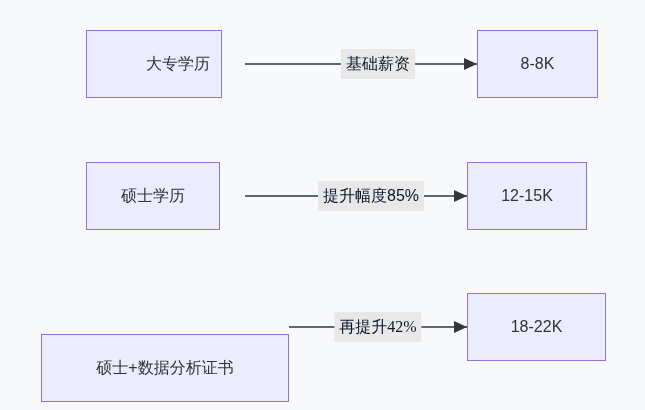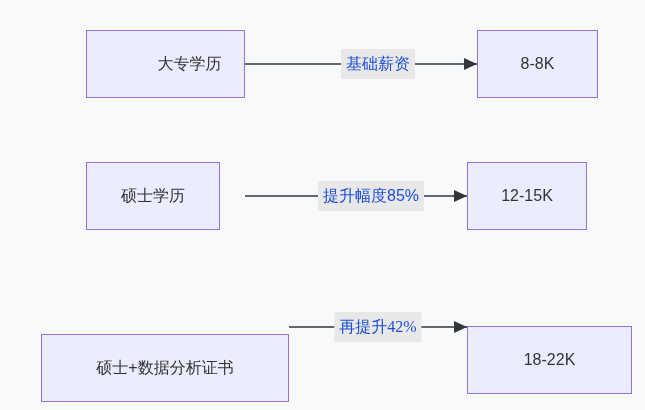--- a/index.html
+++ b/index.html
@@ -52,49 +52,49 @@
     border-top: 6px solid transparent;
     border-bottom: 6px solid transparent;
     border-left: 13px solid #33363a;
     z-index: 2;
   }
   .edge-label {
     position: absolute;
     top: 50%;
     transform: translate(-50%, -50%);
     background: #e8e8e8;
-    color: #1d4ed8;
+    color: #0f172a;
     font-size: 16px;
     line-height: 1;
     padding: 7px 5px;
     white-space: nowrap;
     z-index: 2;
   }
   
   .row-1 { top: 30px; }
   .row-2 { top: 162px; }
   .row-3 { top: 293px; }
   
-  .row-1 .node-source { left: 86px;  width: 159px; padding-left: 48px; }
+  .row-1 .node-source { left: 86px;  width: 136px; padding-left: 48px; }
   .row-1 .edge-line   { left: 245px; width: 232px; }
   .row-1 .arrowhead   { left: 464px; }
   .row-1 .edge-label  { left: 378px; }
   .row-1 .node-target { left: 477px; width: 121px; }
   
   .row-2 .node-source { left: 86px;  width: 134px; }
   .row-2 .edge-line   { left: 245px; width: 222px; }
   .row-2 .arrowhead   { left: 454px; }
   .row-2 .edge-label  { left: 371px; }
   .row-2 .node-target { left: 467px; width: 120px; }
   
   .row-3 .node-source { left: 41px;  width: 248px; margin-top: 41px; }
   .row-3 .edge-line   { left: 289px; width: 178px; }
   .row-3 .arrowhead   { left: 454px; }
   .row-3 .edge-label  { left: 378px; font-family: Liberation Serif, serif; }
-  .row-3 .node-target { left: 467px; width: 165px; margin-top: 33px; }
+  .row-3 .node-target { left: 467px; width: 139px; }
 </style>
 </head>
 <body>
 
 <div class="stage">
 
   <div class="flow-row row-1">
     <div class="node node-source">
       <span>大专学历</span>
     </div>

